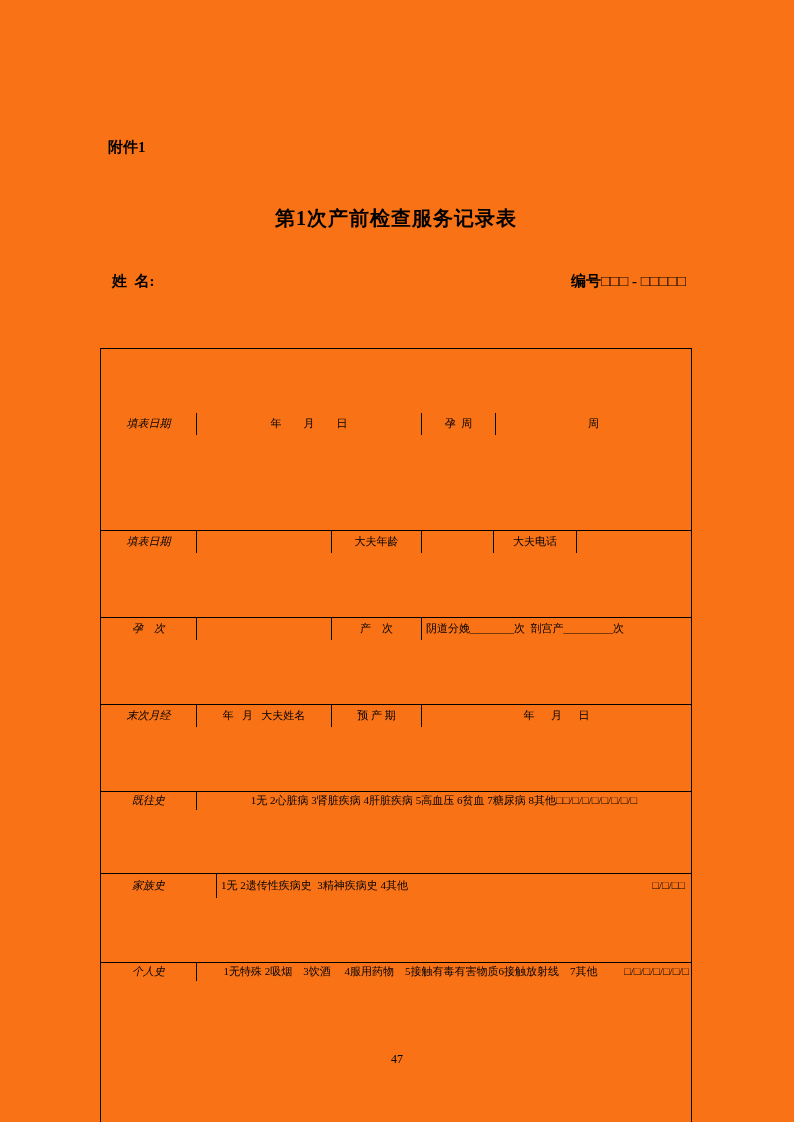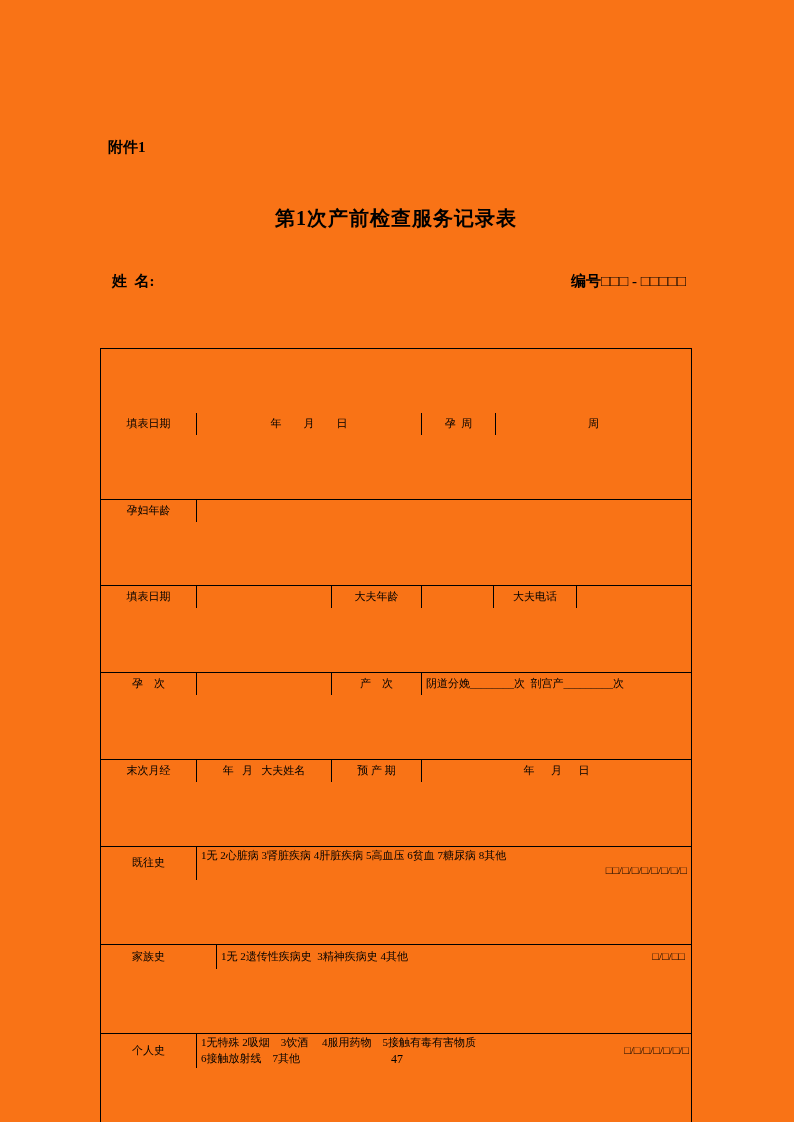--- a/index.html
+++ b/index.html
@@ -6,23 +6,23 @@
   body{font-family:"Liberation Serif","DejaVu Serif",serif;color:#000;}
   .page{position:relative;width:794px;height:1122px;margin:0 auto;background:#f97316;overflow:hidden;}
   .content{position:absolute;left:100px;top:84px;width:592px;white-space:pre-wrap;}
   .attachment{font-weight:bold;font-size:15px;margin:0 0 12px 8px;}
   .title{text-align:center;font-weight:bold;font-size:20px;letter-spacing:1px;margin-bottom:4px;}
   .name-row{display:flex;justify-content:space-between;font-weight:bold;font-size:15px;margin:0 6px 3px 12px;}
   .table{border:1.5px solid #000;font-size:11px;line-height:1.45;}
   .row{display:flex;border-top:1px solid #000;align-items:stretch;}
   .row:first-child{border-top:none;}
   .cell{display:flex;align-items:center;padding:1px 4px;box-sizing:border-box;}
-  .cellcol{display:flex;flex-direction:column;justify-content:center;padding:1px 4px;box-sizing:border-box;}
+  .cellcol{display:flex;justify-content:center;padding:1px 4px;box-sizing:border-box;}
   .bl{border-left:1px solid #000;}
-  .lab{justify-content:center;text-align:right;}
+  .lab{justify-content:center;text-align:right;font-style:italic;}
   .ctr{justify-content:center;}
   .grow{flex:1 1 auto;min-width:0;}
   .txt{flex:1 1 auto;min-width:0;}
   .right{text-align:right;}
   .boxes{padding-right:2px;}.w72{flex:0 0 72px;}.w74{flex:0 0 74px;}
   .w83{flex:0 0 83px;}.w90{flex:0 0 90px;}.w95{flex:0 0 95px;}.w135{flex:0 0 135px;}.w225{flex:0 0 225px;}.mh22{min-height:22px;}.mh24{min-height:24px;gap:20px;}
   .page-number{position:absolute;left:0;right:0;top:1052px;text-align:center;font-size:12px;}
 </style>
 </head>
 <body>
@@ -41,24 +41,20 @@
 
       
       <div class="row mh22">
         <div class="cell lab w95">填表日期</div>
         <div class="cell bl ctr w225">年        月        日</div>
         <div class="cell bl ctr w74">孕  周</div>
         <div class="cell bl ctr grow">周</div>
       </div>
 
       
-      <div class="row mh22">
-        <div class="cell lab w95">孕妇年龄</div>
-        <div class="cell bl grow"></div>
-      </div>
 
       
       <div class="row mh22">
         <div class="cell lab w95">填表日期</div>
         <div class="cell bl w135"></div>
         <div class="cell bl ctr w90">大夫年龄</div>
         <div class="cell bl w72"></div>
         <div class="cell bl ctr w83">大夫电话</div>
         <div class="cell bl grow"></div>
       </div>

